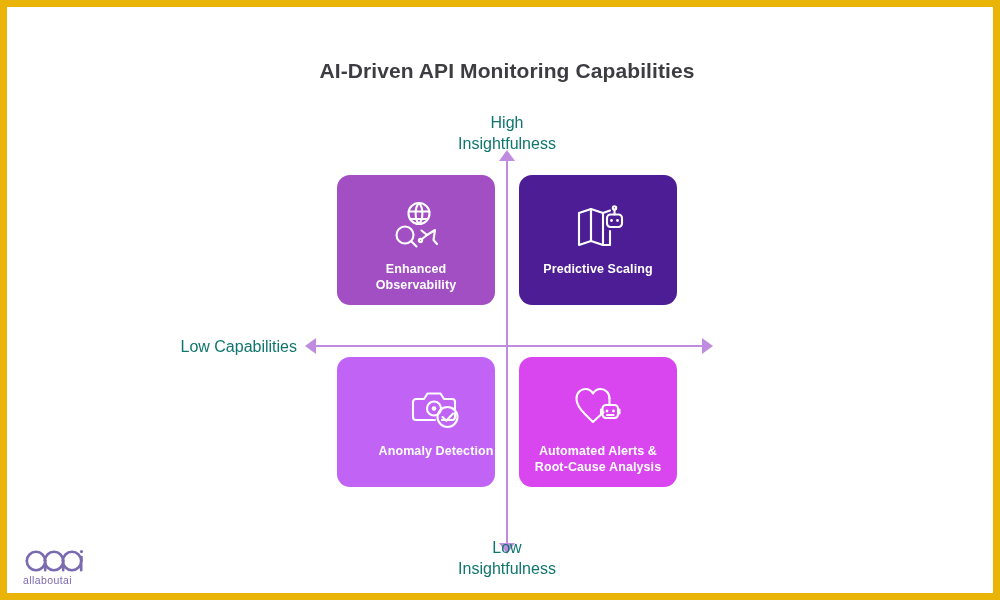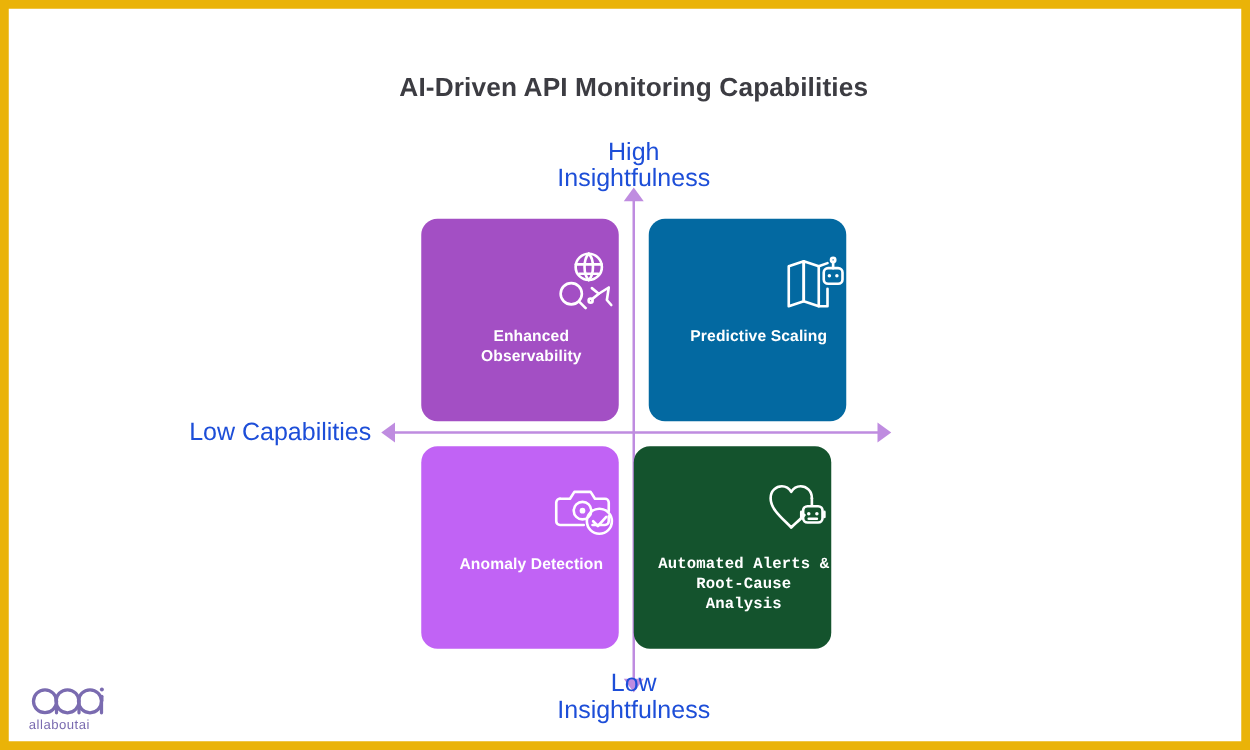--- a/index.html
+++ b/index.html
@@ -83,22 +83,22 @@
     left: 695px;
     top: 331px;
     border-top: 8px solid transparent;
     border-bottom: 8px solid transparent;
     border-left: 11px solid #bf8ce0;
   }
 
   
   .axis-label {
     position: absolute;
-    font-size: 20px;
-    color: #1d4ed8;
+    font-size: 16px;
+    color: #0f766e;
     line-height: 21px;
   }
   #label-top {
     left: 380px;
     top: 105px;
     width: 240px;
     text-align: center;
     white-space: pre-line;
   }
   #label-bottom {
@@ -118,31 +118,31 @@
     left: 710px;
     top: 329px;
     width: 200px;
     text-align: left;
   }
 
   
   .card {
     position: absolute;
     width: 158px;
-    height: 162px;
+    height: 130px;
     border-radius: 13px;
     display: flex;
     flex-direction: column;
-    align-items: flex-end;
+    align-items: center;
     box-sizing: border-box;
   }
   #card-tl { left: 330px; top: 168px; background: #a34fc4; }
-  #card-tr { left: 512px; top: 168px; background: #0369a1; }
+  #card-tr { left: 512px; top: 168px; background: #4c1d95; }
   #card-bl { left: 330px; top: 350px; background: #c163f5; padding-left: 40px; }
-  #card-br { left: 500px; top: 350px; background: #14532d; font-family: Liberation Mono, monospace; }
+  #card-br { left: 512px; top: 350px; background: #d946ef; }
 
   .card-icon {
     margin-top: 22px;
     height: 58px;
     display: flex;
     align-items: center;
     justify-content: center;
   }
   .card-label {
     margin-top: 6px;

